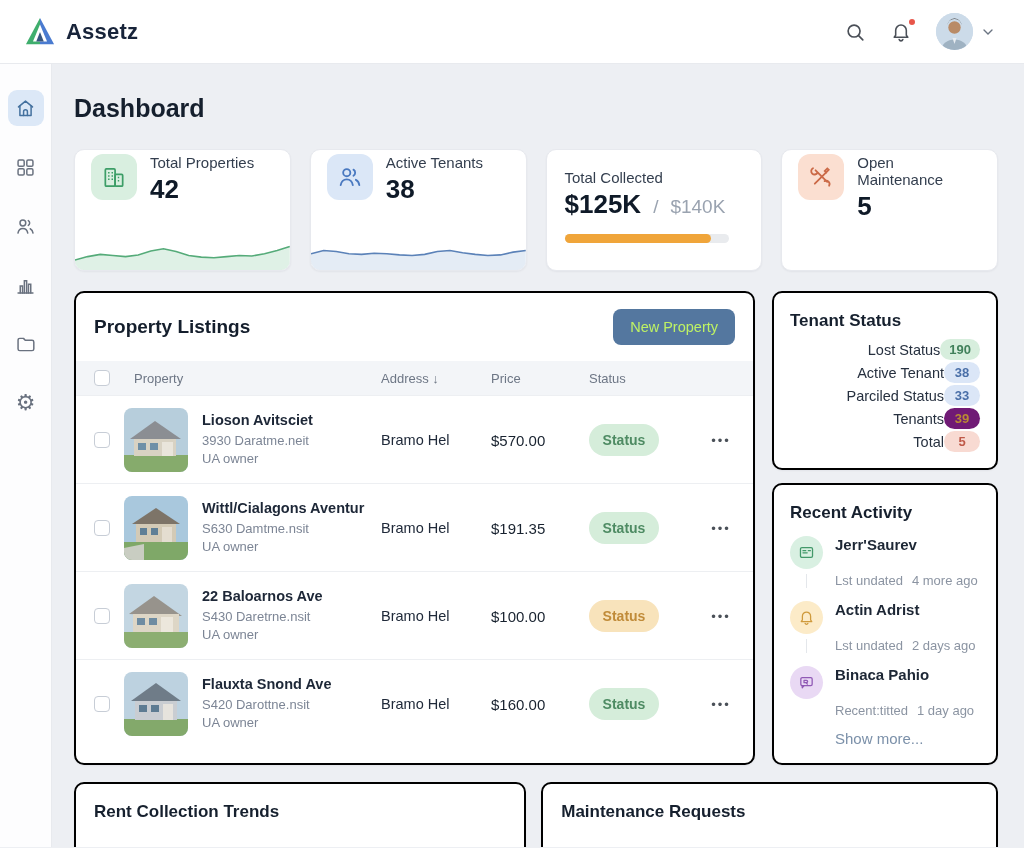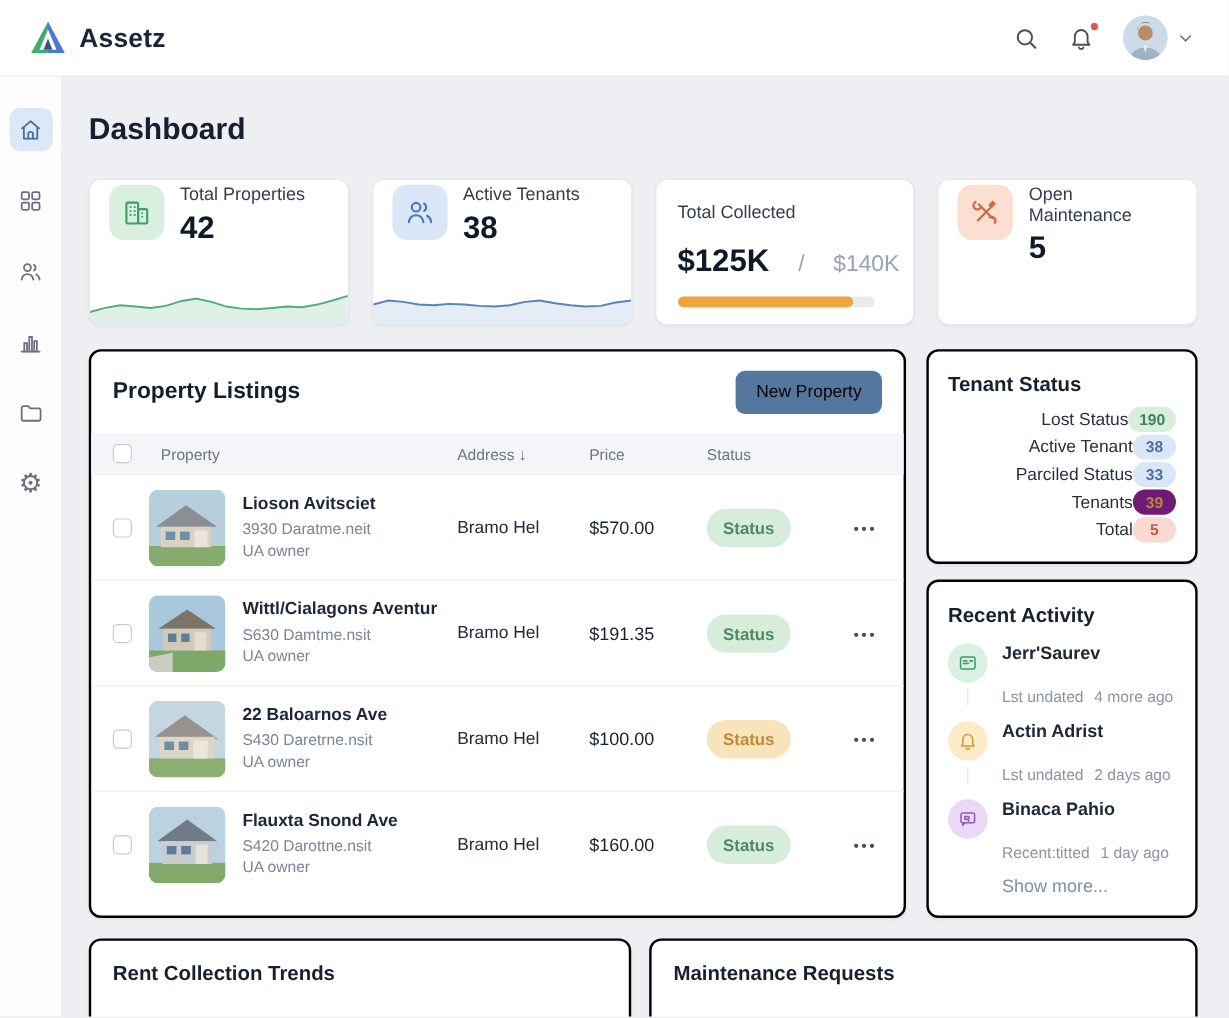--- a/index.html
+++ b/index.html
@@ -43,36 +43,36 @@
   .stat-ic{width:46px;height:46px;border-radius:12px;flex:0 0 46px;
     display:flex;align-items:center;justify-content:center}
   .stat-ic svg{width:26px;height:26px}
   .ic-green2{background:#d9efe0;color:#3d9e67}
   .ic-blue2{background:#dbe7f7;color:#4a79c0}
   .ic-orange2{background:#fbdfd1;color:#cb6a47}
   .stat-label{font-size:15px;color:#333e4e}
   .stat-value{font-size:26px;font-weight:bold;color:#0f1a28;margin-top:3px}
   .spark{position:absolute;left:0;right:0;bottom:0;width:100%;height:38px}
   .rent-inner{padding:19px 18px 0}
-  .rent-vals{display:flex;align-items:baseline;gap:24px;margin-top:16px}
+  .rent-vals{display:flex;align-items:baseline;gap:12px;margin-top:3px}
   .rent-main{font-size:26px;font-weight:bold;color:#0f1a28}
   .rent-sep{font-size:19px;color:#9aa3b0}
   .rent-target{font-size:19px;color:#9aa3b0}
   .track{height:9px;background:#e9ebee;border-radius:5px;margin-top:14px;width:92%}
   .fill{height:100%;background:#f0a53a;border-radius:5px}
 
   
   .content{display:grid;grid-template-columns:1fr 226px;gap:17px;margin-top:20px}
   .card{background:#fff;border:2px solid #000000;border-radius:10px;
     box-shadow:0 1px 2px rgba(16,24,40,.05)}
 
   
   .listings-head{display:flex;align-items:center;justify-content:space-between;padding:16px 18px}
   .listings-title{font-size:19px;font-weight:bold;color:#141e2c}
-  .btn-primary{background:#54779f;color:#000000;border:none;border-radius:8px;
+  .btn-primary{background:#54779f;color:#bef264;border:none;border-radius:8px;
     padding:10px 17px;font-size:14.5px;font-family:inherit;cursor:pointer}
   .thead{display:grid;grid-template-columns:16px 1fr 96px 84px 104px 28px;column-gap:14px;
     align-items:center;background:#f3f5f8;padding:9px 18px;font-size:13px;color:#6d7685}
   .th-prop{padding-left:10px}
   .checkbox{width:16px;height:16px;border:1.5px solid #c7cdd6;border-radius:4px;
     background:#fff;cursor:pointer}
   .trow{display:grid;grid-template-columns:16px 64px 1fr 96px 84px 104px 28px;column-gap:14px;
     align-items:center;padding:12px 18px;height:88px;border-top:1px solid #edeff2}
   .trow:first-of-type{border-top:none}
   .thumb{width:64px;height:64px;border-radius:8px;overflow:hidden}

